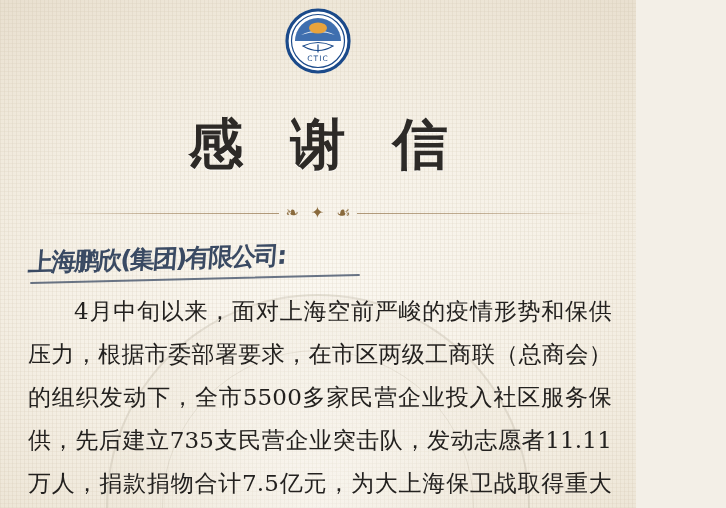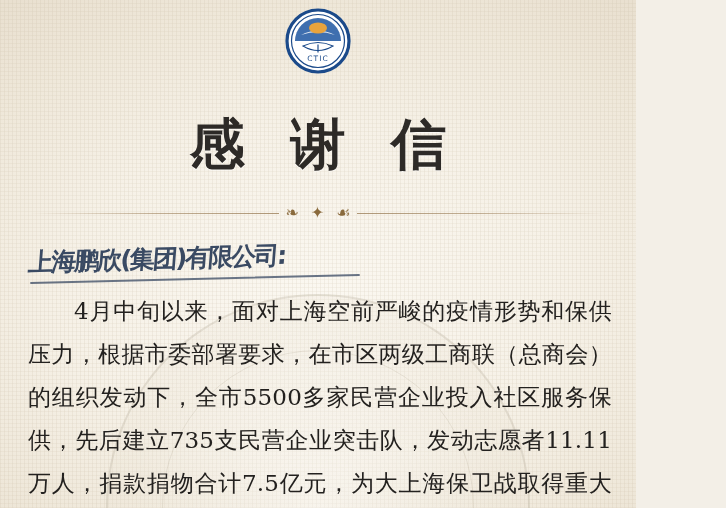--- a/index.html
+++ b/index.html
@@ -76,21 +76,21 @@
     position: absolute;
     top: 108px;
     left: 0;
     right: 0;
     text-align: center;
     font-size: 55px;
     letter-spacing: 16px;
     text-indent: 16px;
     font-weight: bold;
     color: #2d2a27;
-    font-family: Liberation Serif, serif;
+    font-family: Liberation Sans, sans-serif;
     text-shadow: 0 1px 0 rgba(255,255,255,0.6);
   }
 
   
   #divider {
     position: absolute;
     top: 196px;
     left: 30px;
     right: 30px;
     height: 34px;

